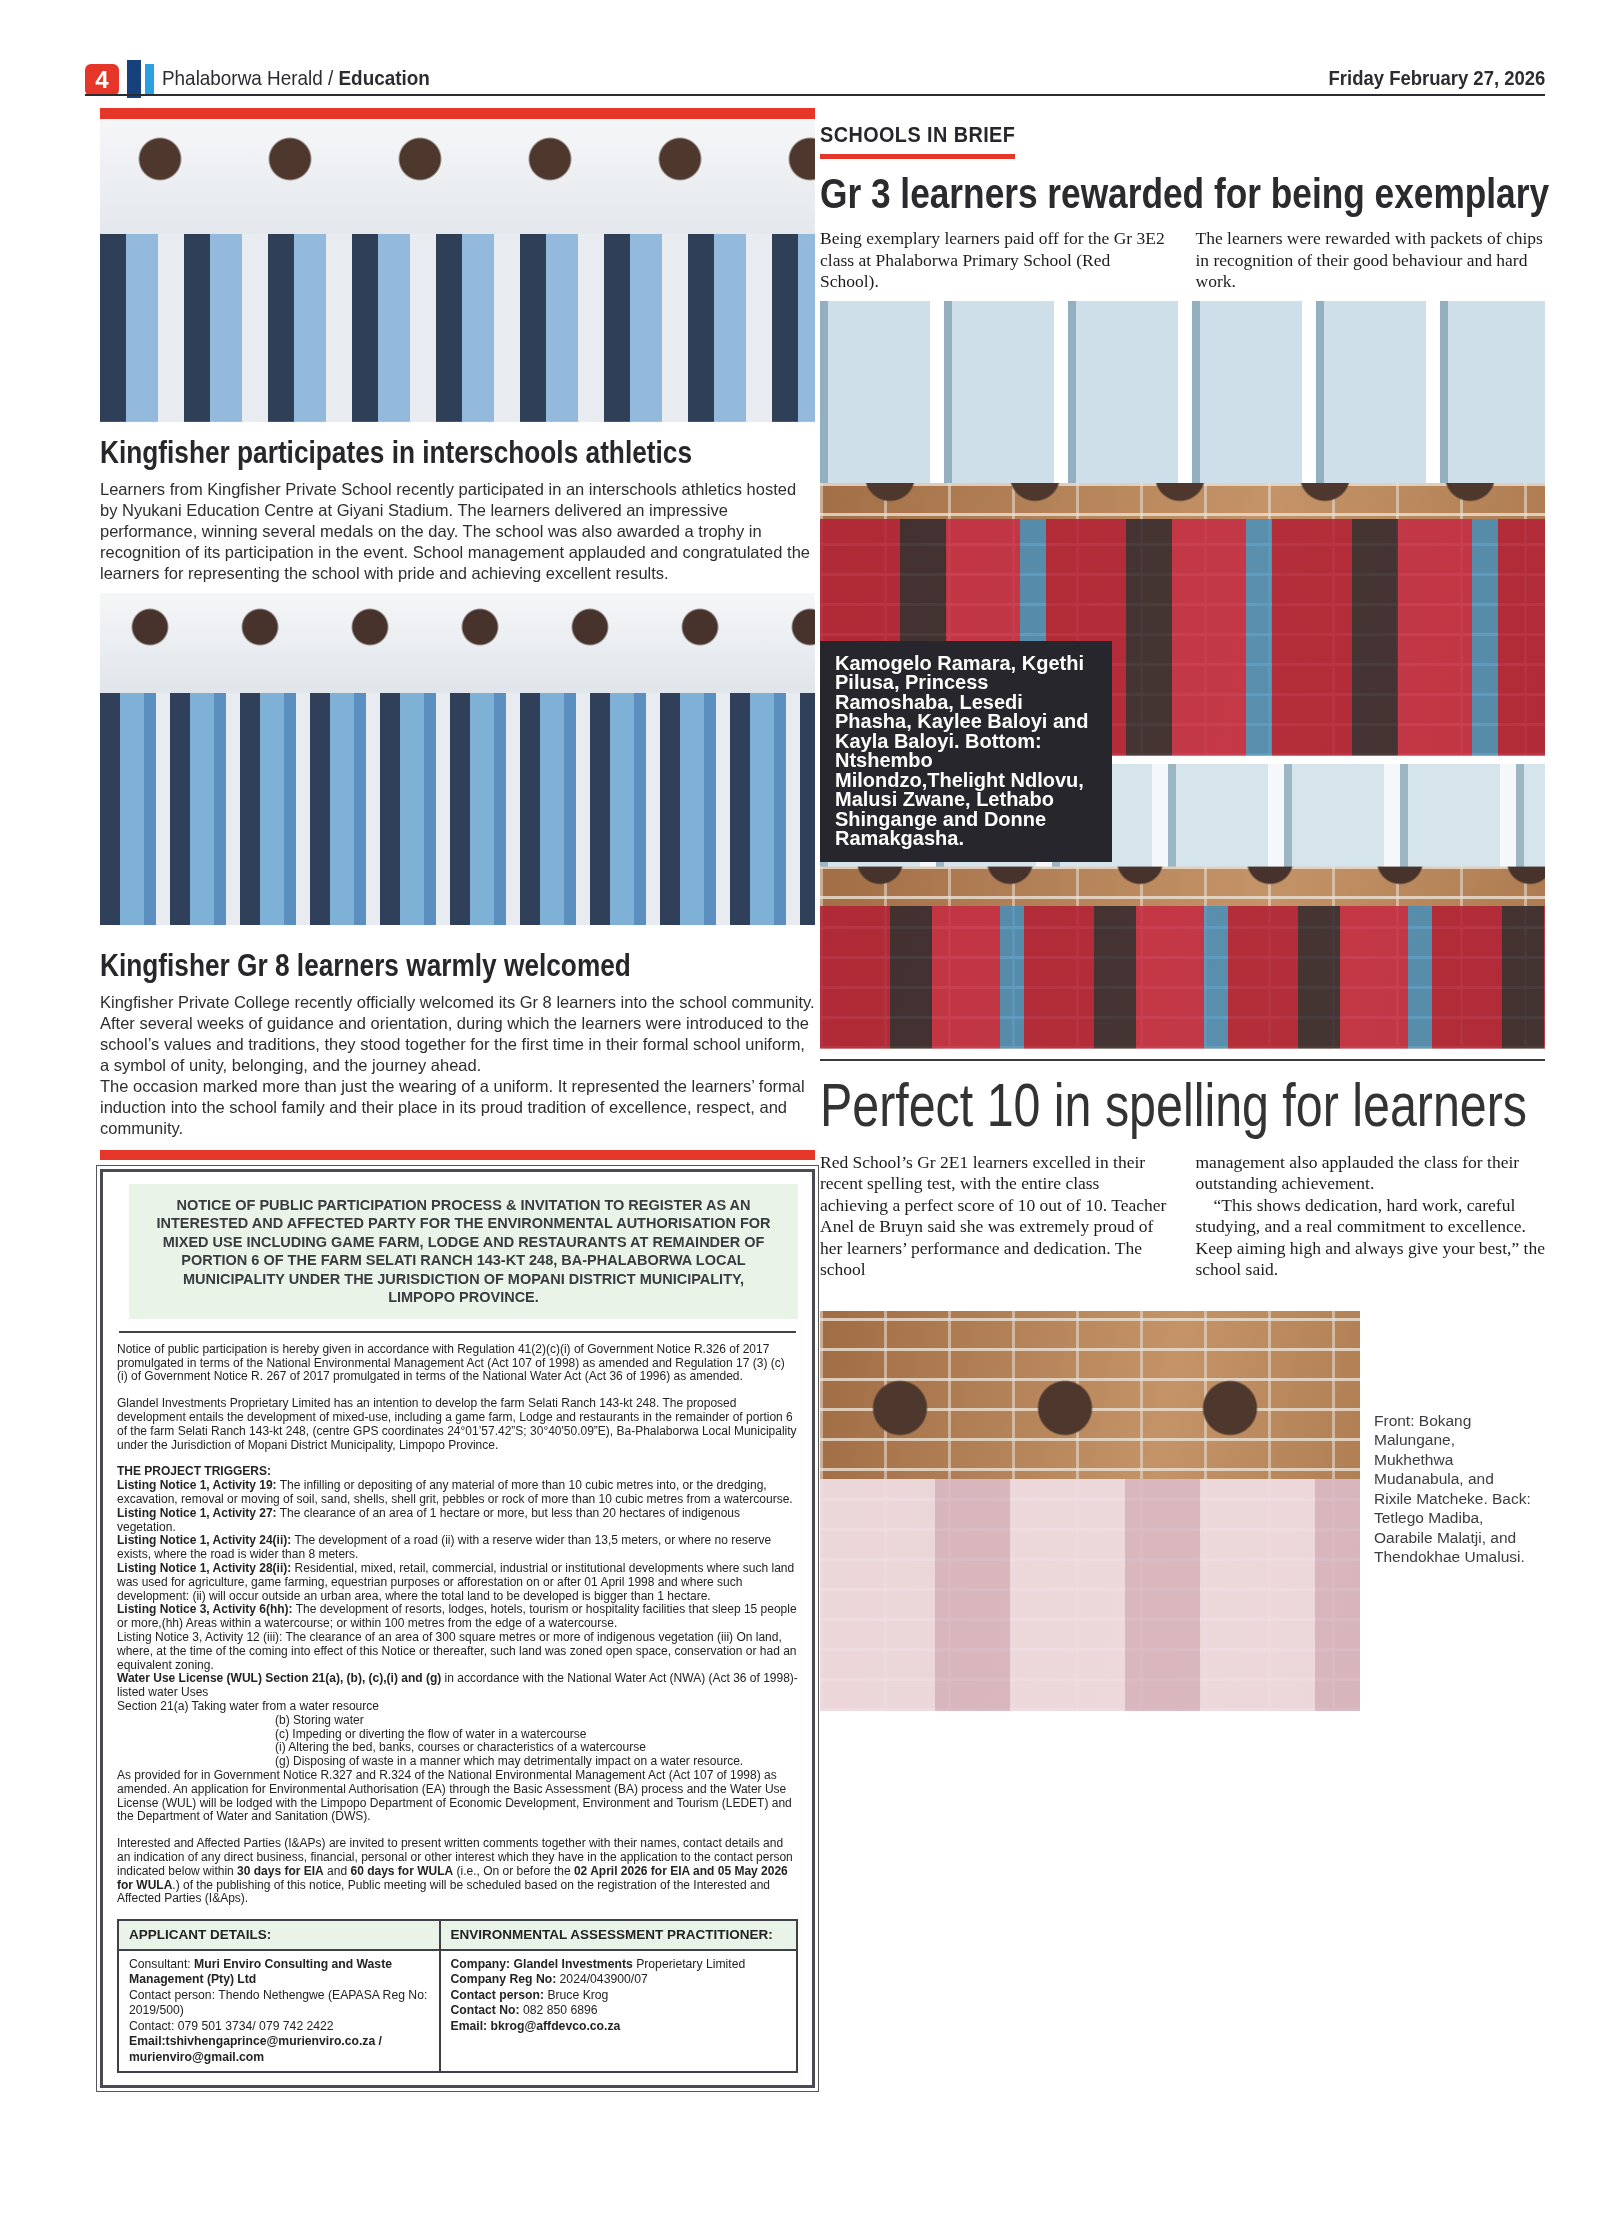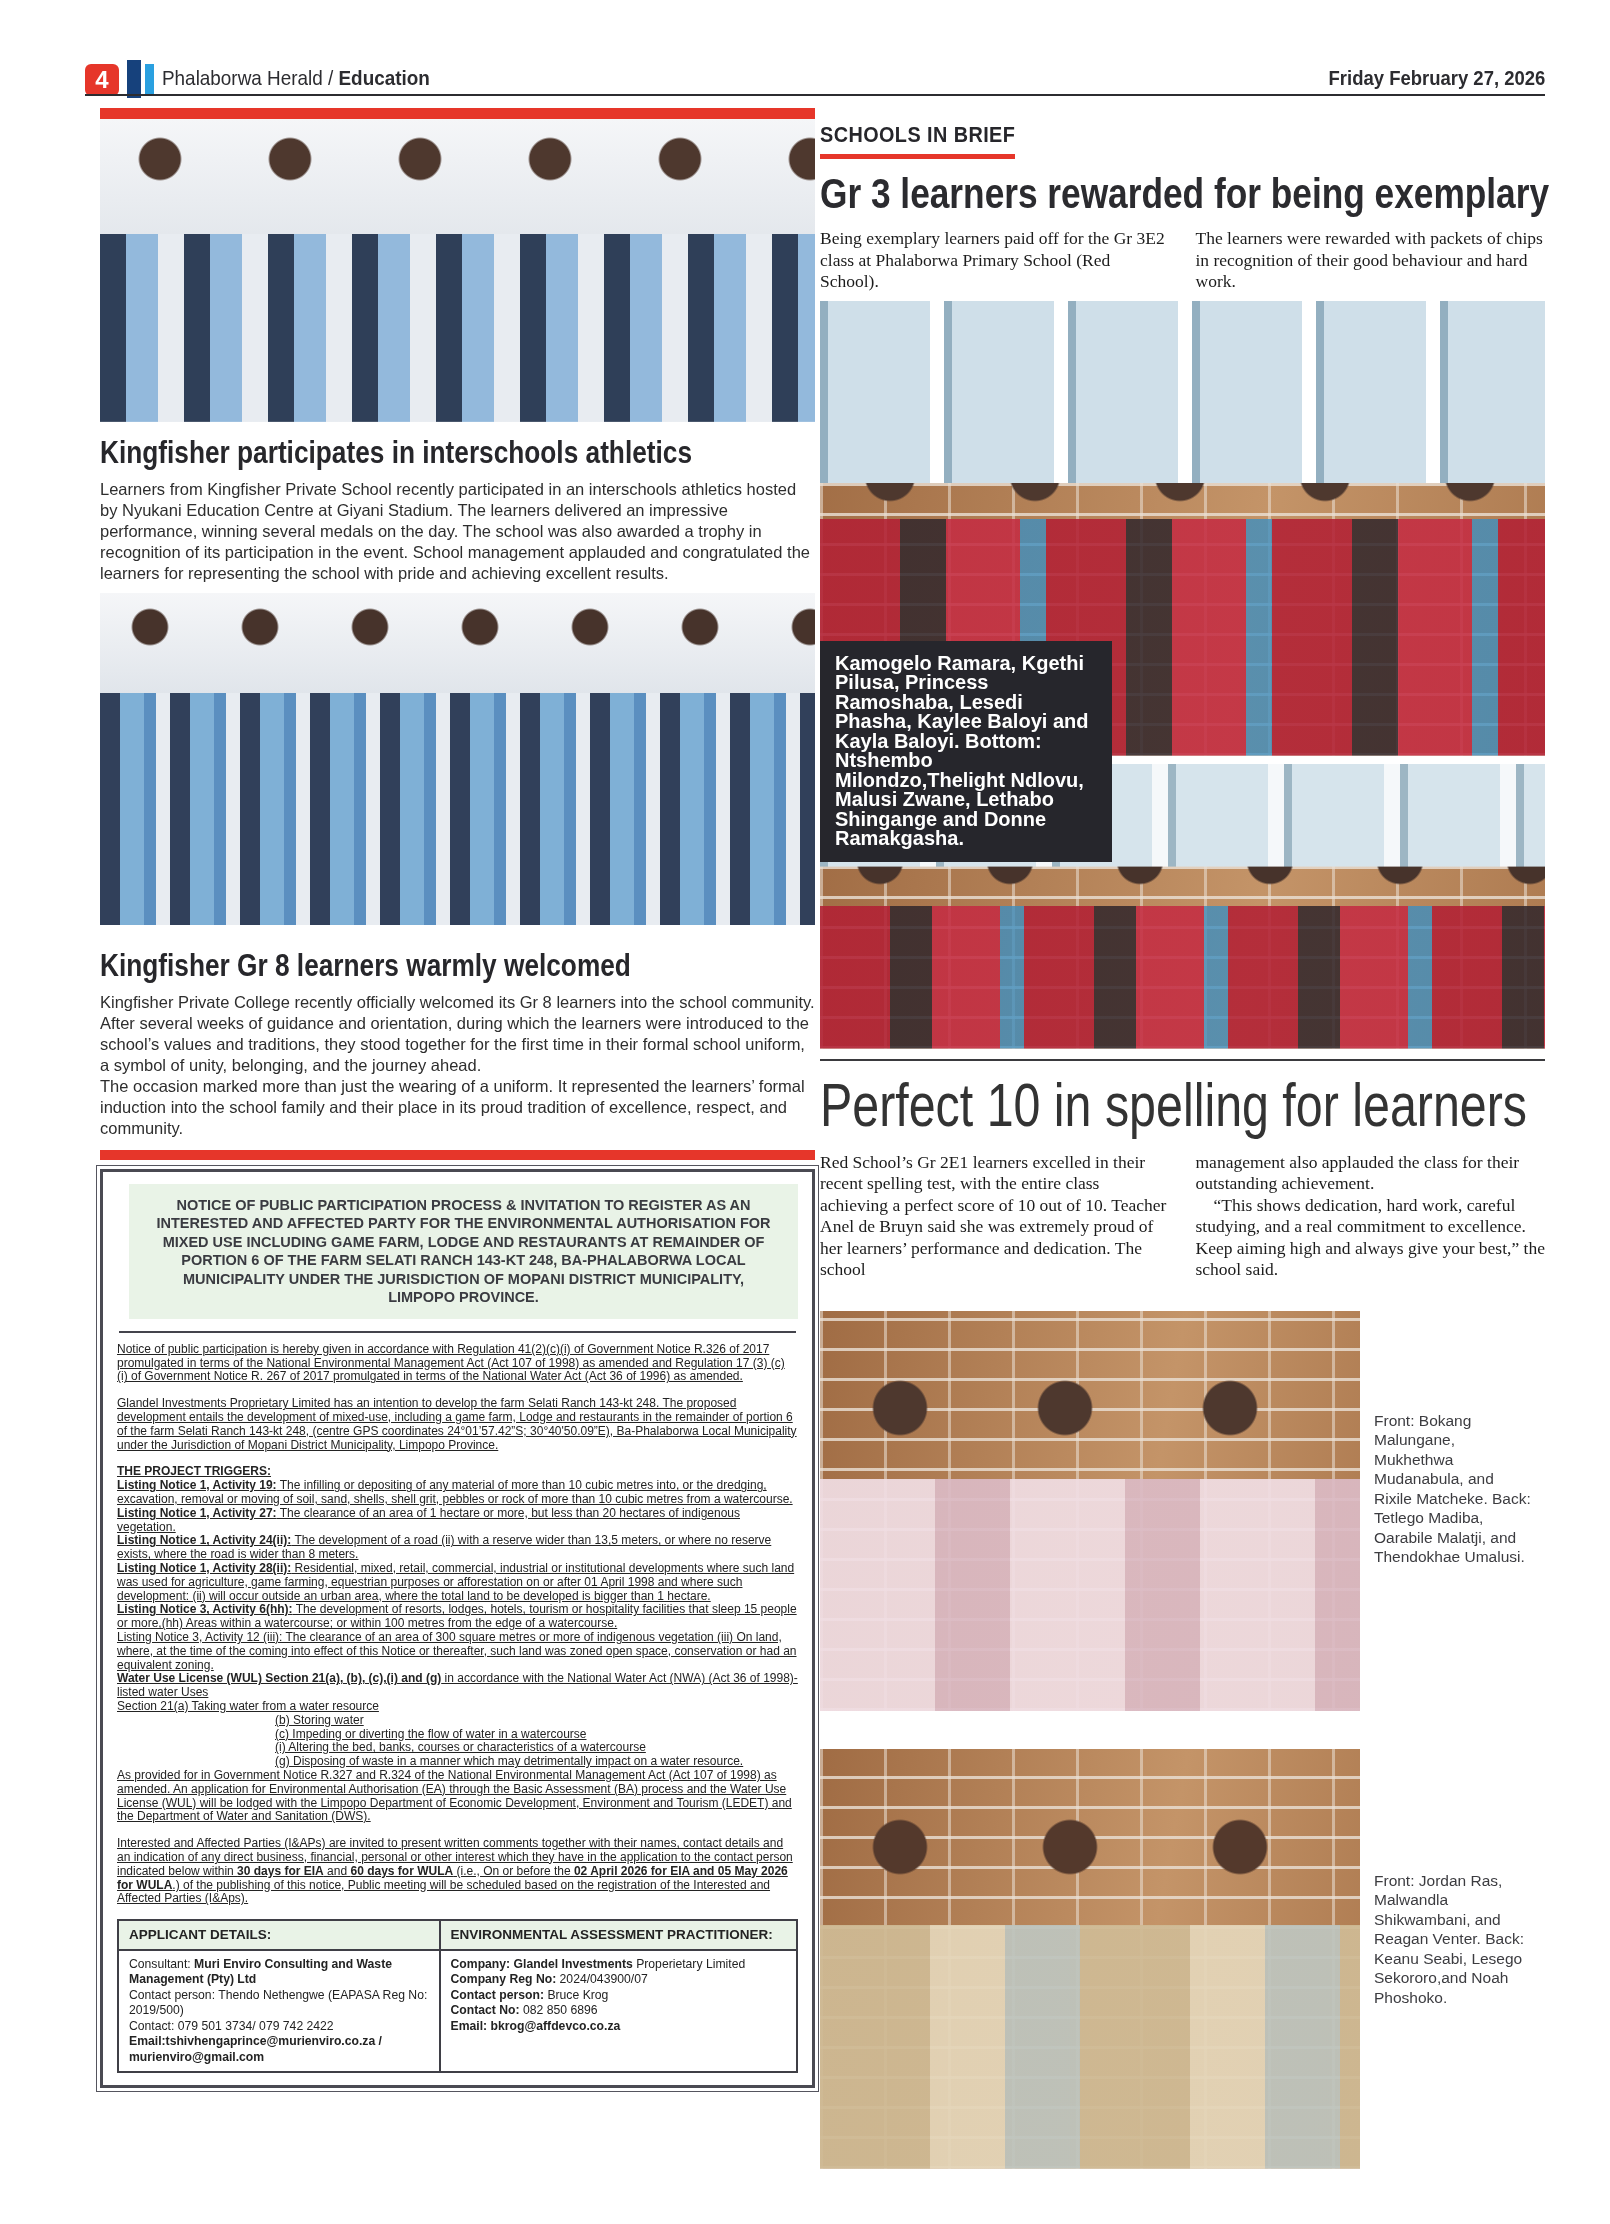--- a/index.html
+++ b/index.html
@@ -80,21 +80,21 @@
     background-size:170px 30%,100% 58%;
     background-position:0 20%,bottom;background-repeat:repeat-x,no-repeat;}
 
   
   .notice{margin-top:8px;border:3px solid #4a4a52;box-shadow:0 0 0 3px #fff,0 0 0 4px #55555e;
           padding:12px 14px 12px 14px;color:#232323;}
   .notice-title{background:var(--notice_green,#e9f3e7);padding:12px 26px;text-align:center;
                 font-weight:bold;font-size:14.5px;line-height:18.5px;color:#3a3b41;margin-left:12px;}
   .notice-rule{height:2px;background:#44444c;margin:12px 2px 10px 2px;}
   .nt{font-size:12px;line-height:13.8px;}
-  .nt p{margin:0 0 0 0;text-decoration:underline;}
+  .nt p{margin:0 0 0 0;}
   .nt .gap{height:13px;}
   .nt .b{font-weight:bold;}
   .nt .ind{padding-left:158px;}
   .nt-table{margin-top:13px;border:2px solid #3f3f46;font-size:12.2px;line-height:15.5px;}
   .nt-row{display:grid;grid-template-columns:47.5% 52.5%;}
   .nt-cell{padding:6px 10px;border-right:2px solid #3f3f46;}
   .nt-cell:last-child{border-right:none;}
   .nt-head .nt-cell{background:var(--notice_green,#e9f3e7);font-weight:bold;font-size:13.5px;
                     border-bottom:2px solid #3f3f46;}
 
@@ -229,19 +229,15 @@
         <p>management also applauded the class for their outstanding achievement.</p>
         <p style="text-indent:18px;">“This shows dedication, hard work, careful studying, and a real commitment to excellence. Keep aiming high and always give your best,” the school said.</p>
       </div>
     </div>
 
     <div class="photo-row">
       <div class="photo brick ph-pink"></div>
       <div class="side-cap pt100">Front: Bokang Malungane, Mukhethwa Mudanabula, and Rixile Matcheke. Back: Tetlego Madiba, Oarabile Malatji, and Thendokhae Umalusi.</div>
     </div>
 
-    <div class="photo-row" style="margin-top:38px;">
-      <div class="photo brick ph-khaki"></div>
-      <div class="side-cap pt125">Front: Jordan Ras, Malwandla Shikwambani, and Reagan Venter. Back: Keanu Seabi, Lesego Sekororo,and  Noah Phoshoko.</div>
-    </div>
   </div>
 
 </div>
 
 </body></html>

